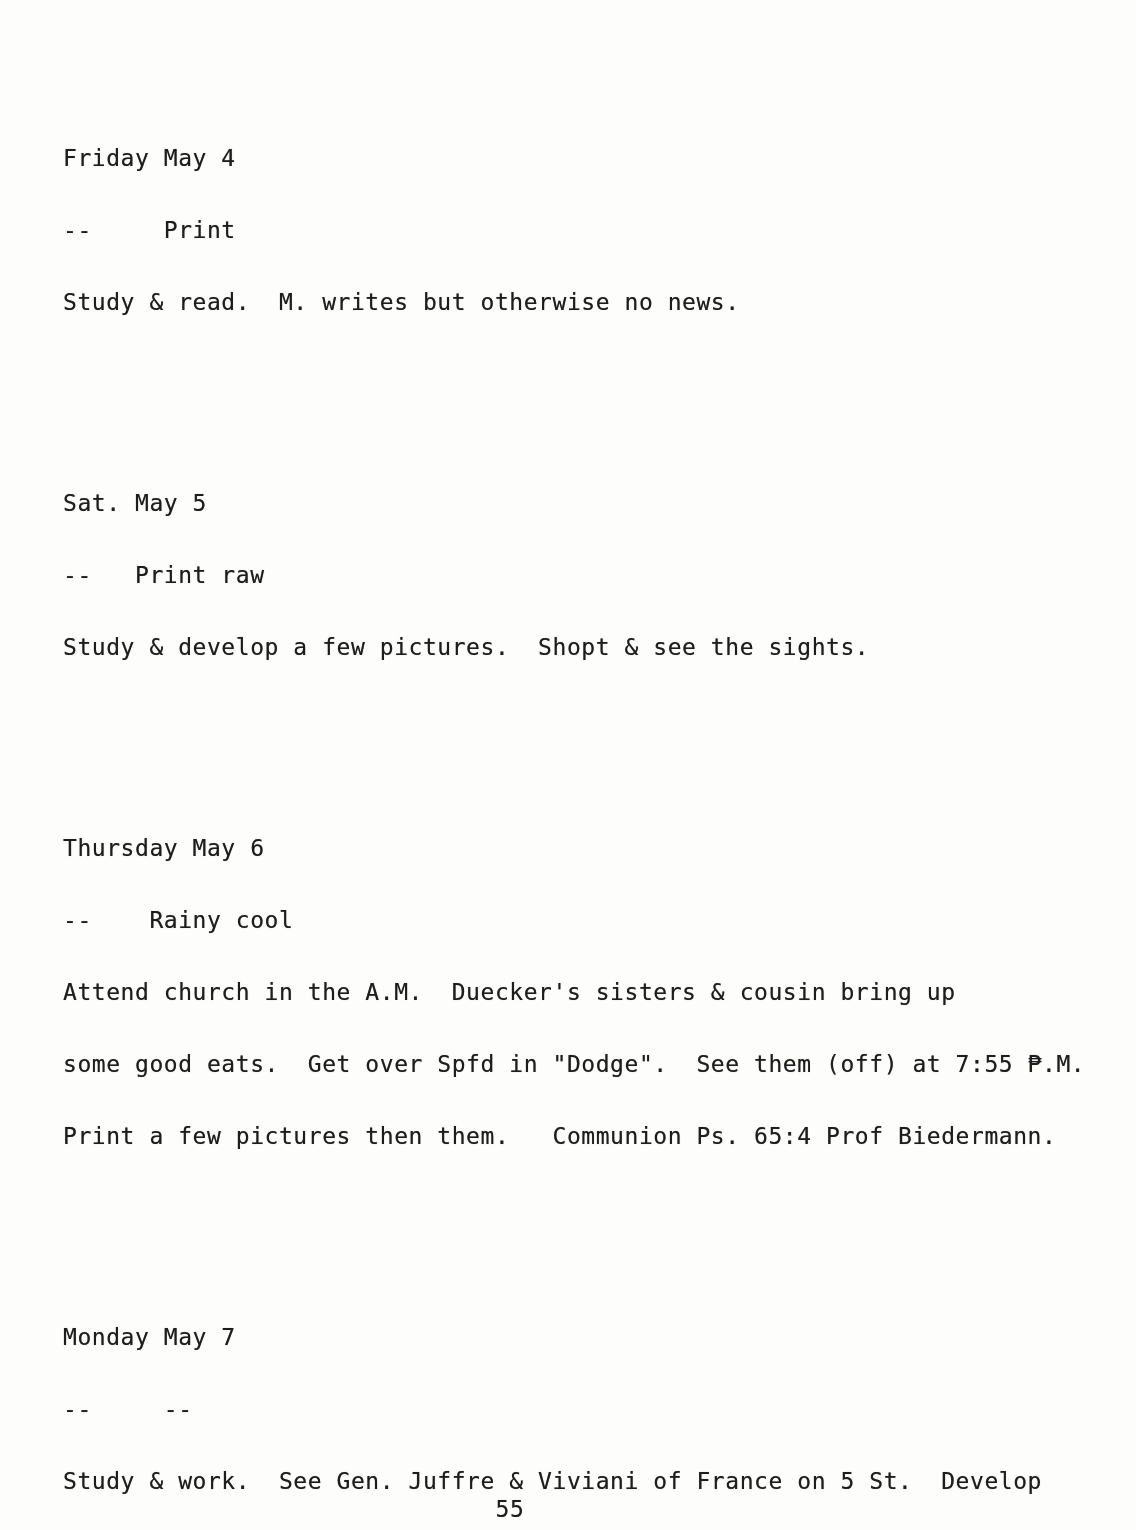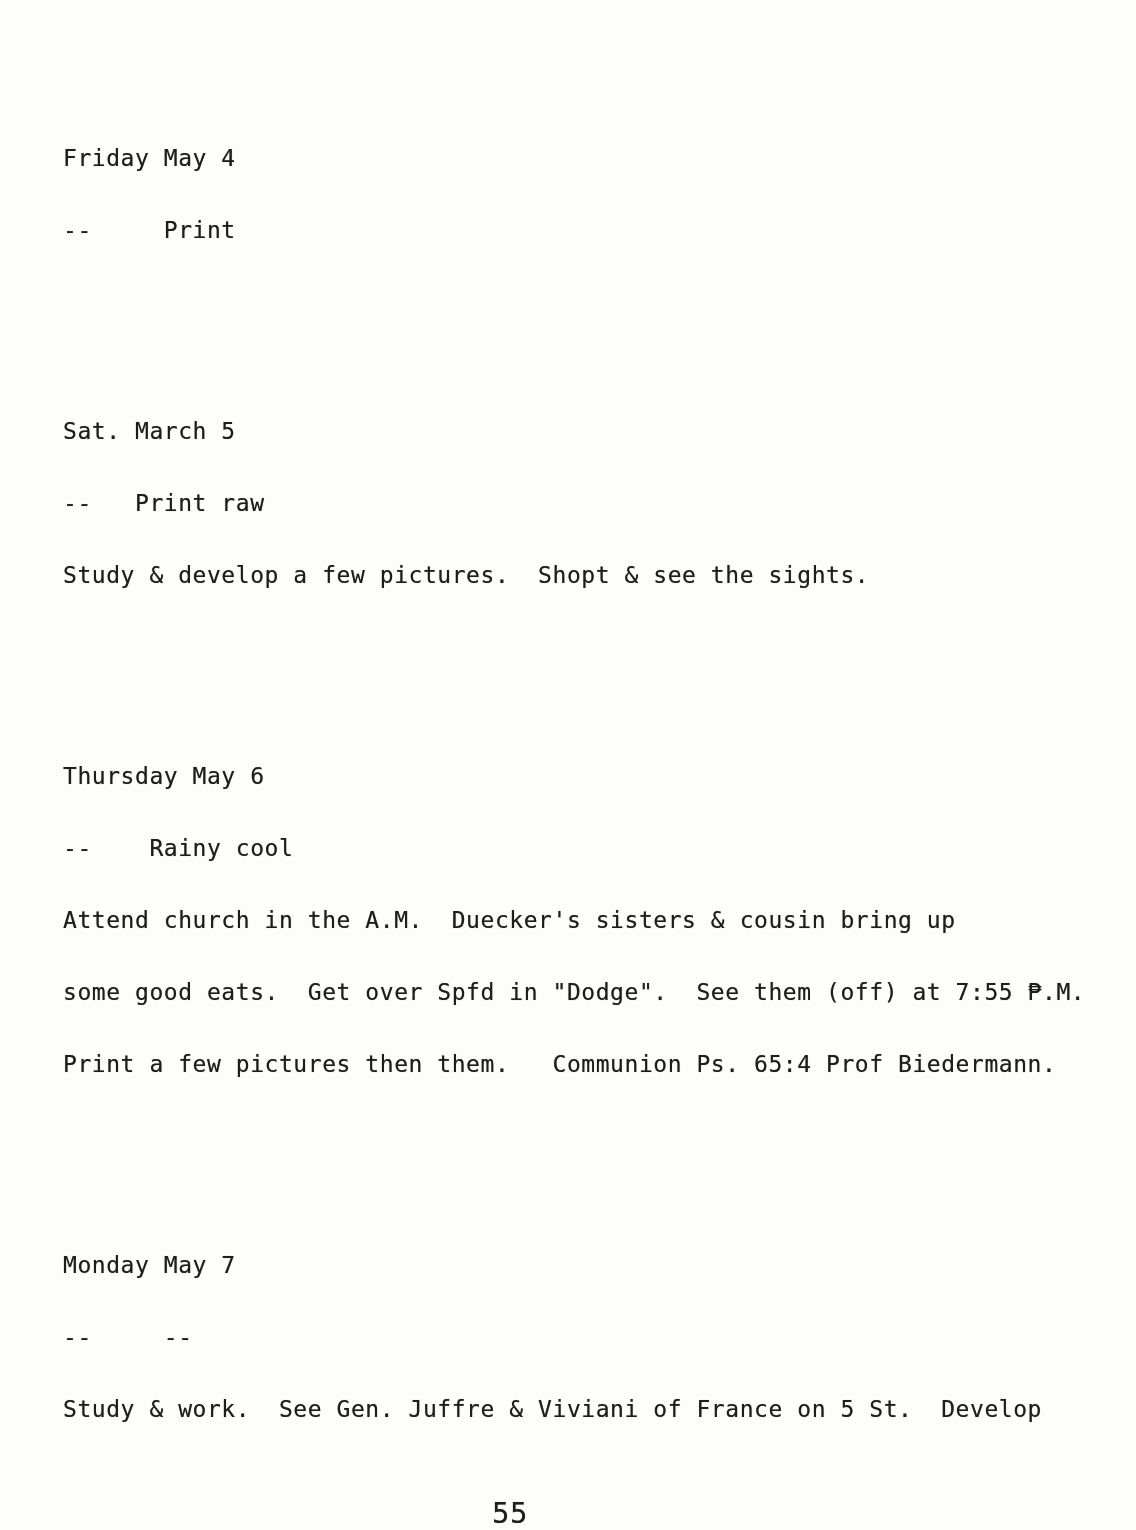--- a/index.html
+++ b/index.html
@@ -33,38 +33,39 @@
   }
   .line {
     min-height: 24px;
   }
   .page-number {
     position: absolute;
     top: 1496px;
     left: 0;
     width: 1020px;
     text-align: center;
-    font-size: 29px;
+    font-size: 23px;
     letter-spacing: 0.55px;
     text-shadow: 0 0 0.7px rgba(20,20,20,0.55);
   }
 </style>
 </head>
 <body>
 
 <div class="page">
   <div class="content">
 
     <div class="entry">
       <div class="line">Friday May 4</div>
       <div class="line">--     Print</div>
+      <div class="line">Study &amp; read.  M. writes but otherwise no news.</div>
     </div>
 
     <div class="entry">
-      <div class="line">Sat. March 5</div>
+      <div class="line">Sat. May 5</div>
       <div class="line">--   Print raw</div>
       <div class="line">Study &amp; develop a few pictures.  Shopt &amp; see the sights.</div>
     </div>
 
     <div class="entry">
       <div class="line">Thursday May 6</div>
       <div class="line">--    Rainy cool</div>
       <div class="line">Attend church in the A.M.  Duecker's sisters &amp; cousin bring up</div>
       <div class="line">some good eats.  Get over Spfd in "Dodge".  See them (off) at 7:55 ₱.M.</div>
       <div class="line">Print a few pictures then them.   Communion Ps. 65:4 Prof Biedermann.</div>

